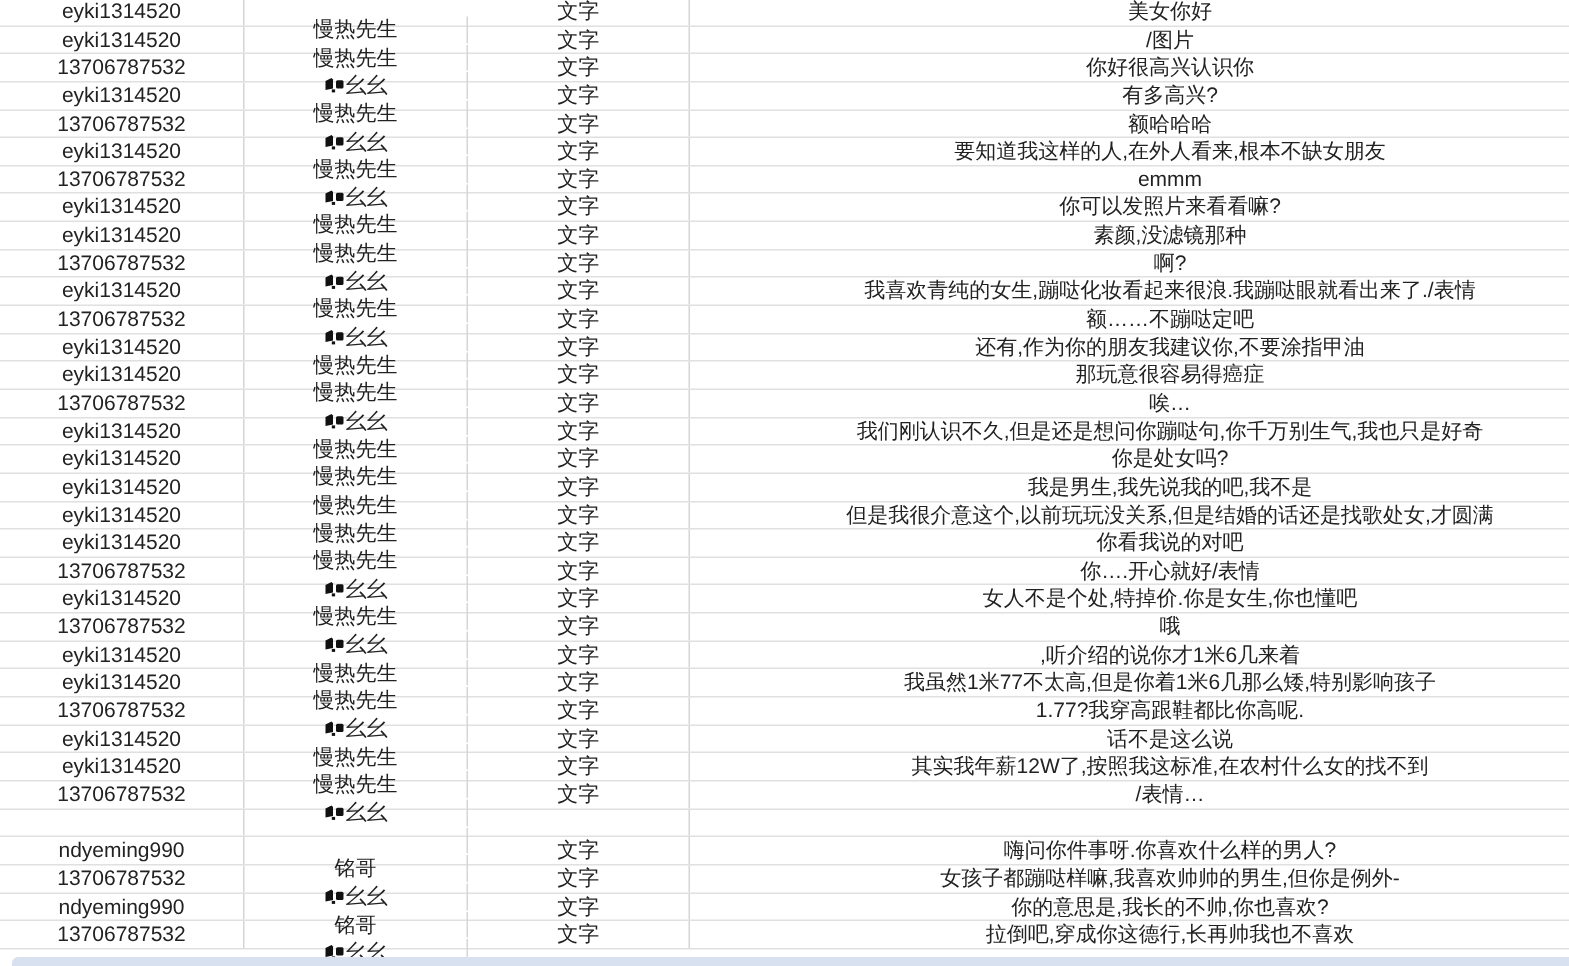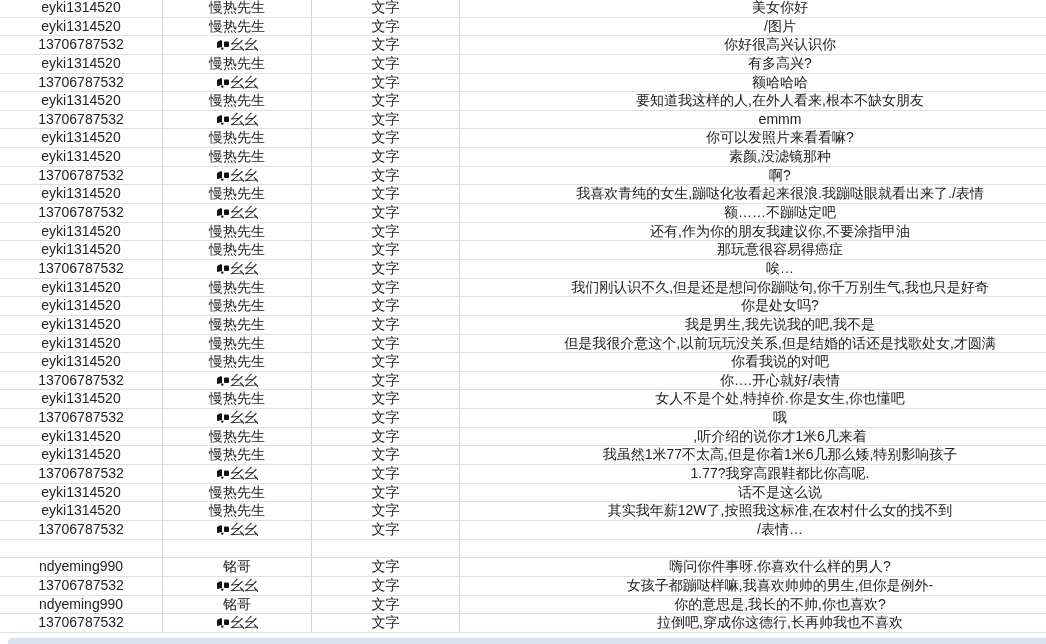--- a/index.html
+++ b/index.html
@@ -32,21 +32,21 @@
     box-sizing:border-box;
     height:100%;
     line-height:17.6px;
     font-size:14px;
     text-align:center;
     white-space:nowrap;
     overflow:hidden;
     border-right:1px solid var(--grid-v);
   }
   .c-account{width:163px;}
-  .c-nickname{width:149px;}
+  .c-nickname{width:149px;margin-top:12px;}
   .c-type{width:148px;}
   .c-content{width:640px;border-right:none;}
   .glyph{
     display:inline-block;
     width:14px;height:11px;
     vertical-align:-1px;
     margin-right:1px;
   }
   .glyph svg{display:block;}
   .bottom-strip{

